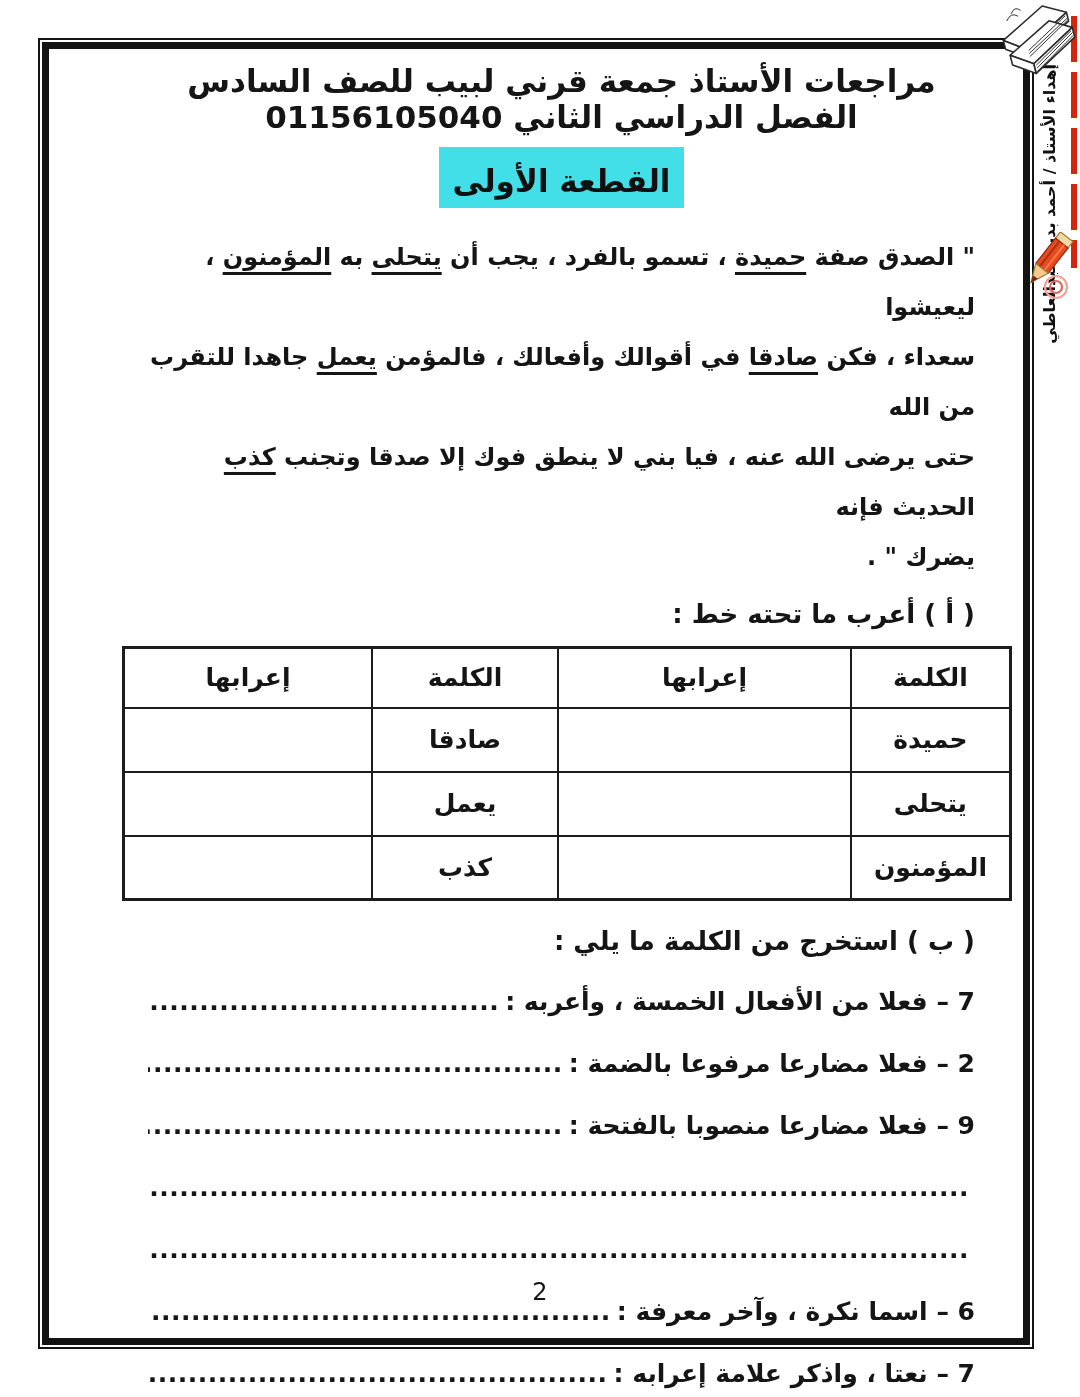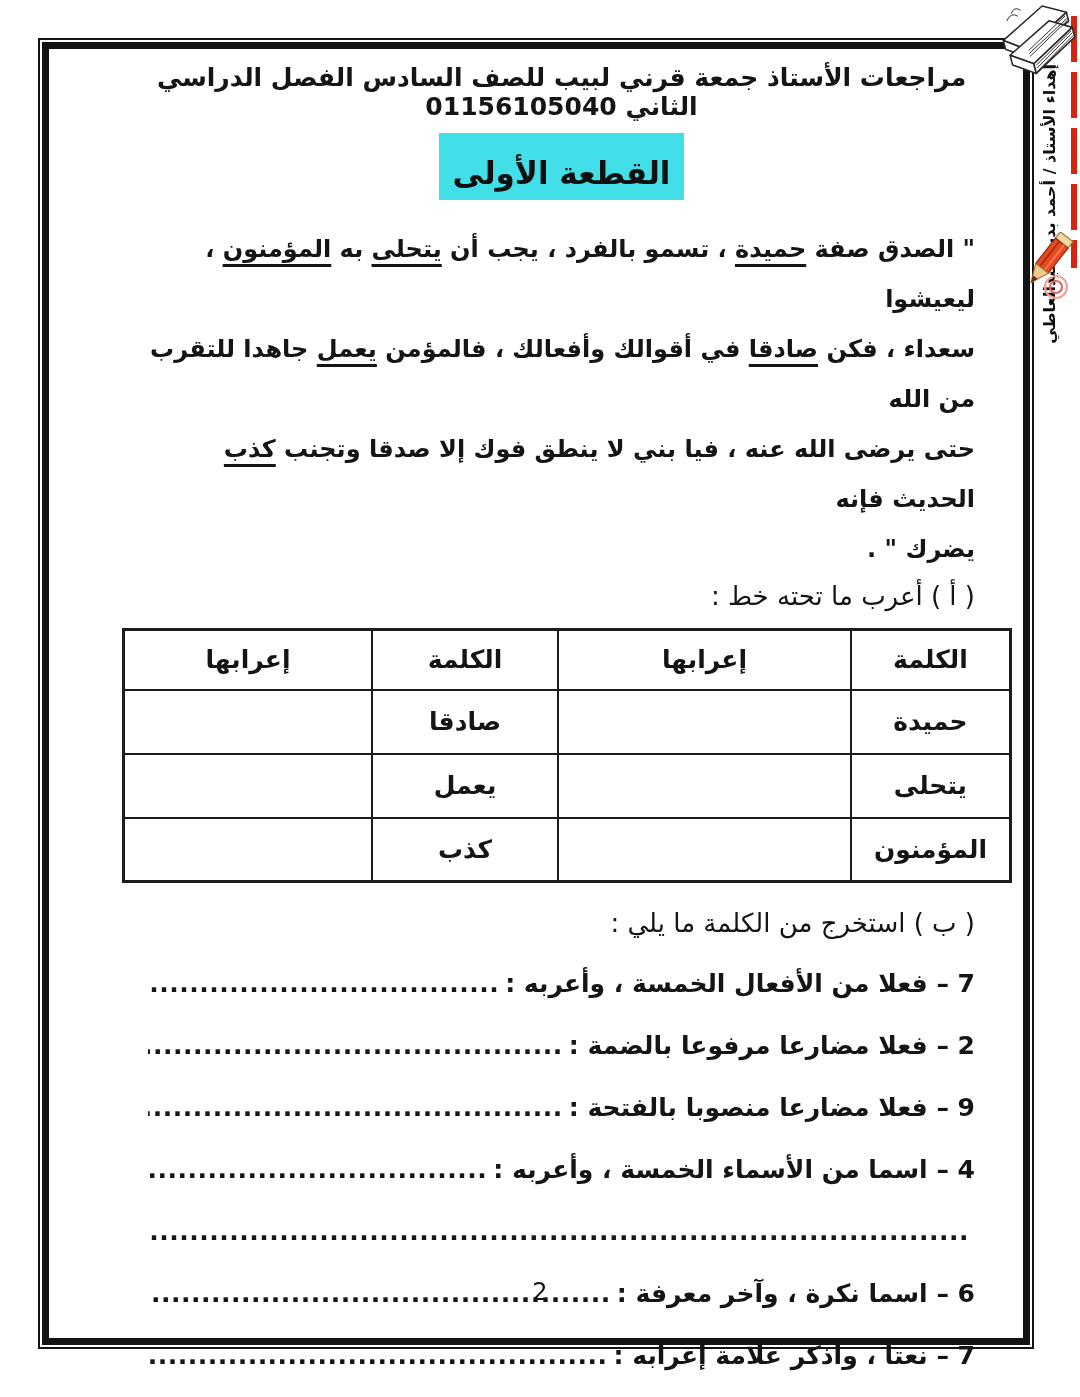--- a/index.html
+++ b/index.html
@@ -3,32 +3,32 @@
 <meta charset="utf-8">
 <style>
   * { margin:0; padding:0; box-sizing:border-box; }
   html,body { width:1080px; height:1397px; background:#ffffff; overflow:hidden;
     font-family:"DejaVu Sans", sans-serif; color:#151515; }
   .frame { position:absolute; left:42px; top:42px; width:988px; height:1303px;
     border:7px solid #131313; outline:2px solid #131313; outline-offset:2px; }
   .content { position:absolute; left:49px; top:49px; width:974px; }
 
   .doc-header { margin:14px 48px 0 99px; text-align:center; direction:rtl;
-    font-size:25px; font-weight:700; }
+    font-size:31px; font-weight:700; }
 
   .title-wrap { margin:12px 48px 0 99px; text-align:center; }
   .title-highlight { display:inline-block; background:#43dfe8; color:#101010;
-    font-size:31px; font-weight:700; padding:22px 14px 9px; }
+    font-size:31px; font-weight:700; padding:16px 14px 9px; }
 
   .passage { margin:24px 48px 0 99px; direction:rtl; text-align:right;
     font-size:24px; font-weight:700; line-height:50px; }
   .passage .u { text-decoration:underline; text-decoration-thickness:3px; text-underline-offset:7px; }
 
-  .section-heading { margin:4px 48px 0 99px; direction:rtl; text-align:right;
-    font-size:26px; font-weight:400; line-height:36px; }
+  .section-heading { margin:14px 48px 0 99px; direction:rtl; text-align:right;
+    font-size:26px; font-weight:700; line-height:36px; }
   .section-heading.b { margin-top:22px; }
 
   table.parse-table { margin:14px 11px 0 73px; width:890px; border-collapse:collapse;
     direction:rtl; }
   table.parse-table th, table.parse-table td { border:2px solid #1c1c1c;
     font-size:25px; font-weight:700; text-align:center; vertical-align:middle; }
   table.parse-table { border:3px solid #1c1c1c; }
   table.parse-table th { height:60px; }
   table.parse-table td { height:64px; }
   .col-w1 { width:18%; } .col-a1 { width:33%; } .col-w2 { width:21%; } .col-a2 { width:28%; }
@@ -107,21 +107,20 @@
     </div>
     <div class="q-line">
       <span class="q-label">2 – فعلا مضارعا مرفوعا بالضمة :</span>
       <span class="q-dots">........................................................................................................................</span>
     </div>
     <div class="q-line">
       <span class="q-label">9 – فعلا مضارعا منصوبا بالفتحة :</span>
       <span class="q-dots">........................................................................................................................</span>
     </div>
     <div class="q-line">
-      <span class="q-label">4 – اسما من الأسماء الخمسة ، وأعربه :</span>
       <span class="q-dots">........................................................................................................................</span>
     </div>
     <div class="q-line">
       <span class="q-dots">........................................................................................................................</span>
     </div>
     <div class="q-line">
       <span class="q-label">6 – اسما نكرة ، وآخر معرفة :</span>
       <span class="q-dots">........................................................................................................................</span>
     </div>
     <div class="q-line">

